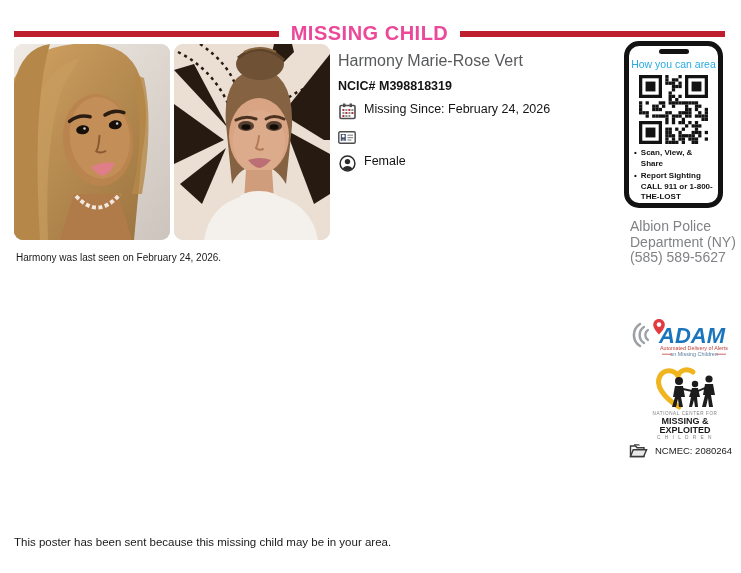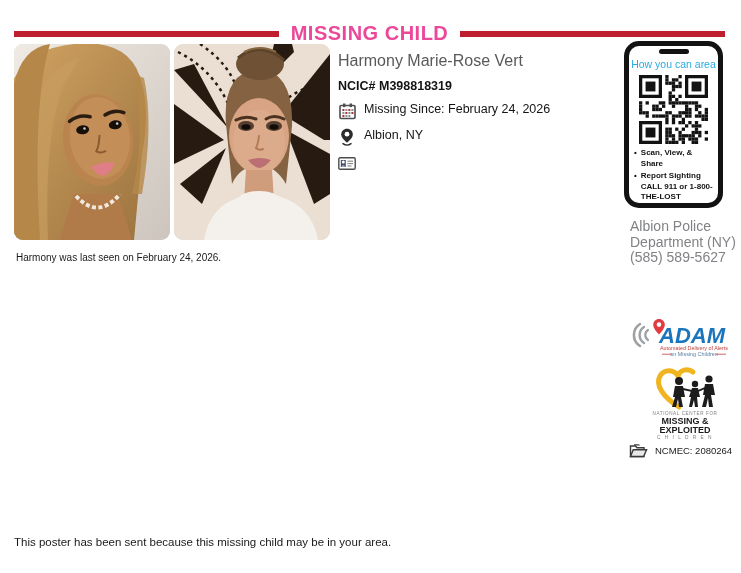--- a/index.html
+++ b/index.html
@@ -167,45 +167,45 @@
               <rect x="12.4" y="9" width="2" height="2" fill="#a8343c"></rect>
             <rect x="3.4" y="12" width="2" height="2" fill="#a8343c"></rect>
               <rect x="6.4" y="12" width="2" height="2" fill="#8d8d8f"></rect>
               <rect x="9.4" y="12" width="2" height="2" fill="#8d8d8f"></rect>
           </g>
         </svg>
       </span>
       <span class="dtext">Missing Since: February 24, 2026</span>
     </div>
 
-    <div class="detail-row">
-      <span class="dicon">
-        <svg width="14" height="18" viewBox="0 0 14 18">
-          <path d="M7,0.8 C3.6,0.8 1.2,3.3 1.2,6.4 C1.2,10.2 7,14.6 7,14.6 S12.8,10.2 12.8,6.4 C12.8,3.3 10.4,0.8 7,0.8 Z" fill="#2b2b2d"></path>
-          <circle cx="7" cy="6.2" r="2.4" fill="#fff"></circle>
-          <path d="M3,15.6 Q7,18.6 11,15.6" stroke="#2b2b2d" stroke-width="1.4" fill="none" stroke-linecap="round"></path>
-        </svg>
-      </span>
-      <span class="dtext">Albion, NY</span>
-    </div>
 
     <div class="detail-row">
       <span class="dicon">
         <svg width="18" height="13" viewBox="0 0 18 13">
           <rect x="0.8" y="0.8" width="16.4" height="11.4" rx="1.2" fill="#fff" stroke="#4d4d4f" stroke-width="1.4"></rect>
           <rect x="2.8" y="3" width="5" height="7" fill="#44506e"></rect>
           <circle cx="5.3" cy="5" r="1.5" fill="#fff"></circle>
           <path d="M3.4,9.6 Q5.3,7.4 7.2,9.6" fill="#fff"></path>
           <rect x="9.4" y="3.6" width="5.6" height="1.2" fill="#8d8d8f"></rect>
           <rect x="9.4" y="6" width="5.6" height="1.2" fill="#8d8d8f"></rect>
           <rect x="9.4" y="8.4" width="4" height="1.2" fill="#8d8d8f"></rect>
         </svg>
       </span>
     </div>
 
+    <div class="detail-row">
+      <span class="dicon">
+        <svg width="17" height="17" viewBox="0 0 17 17">
+          <circle cx="8.5" cy="8.5" r="7.4" fill="none" stroke="#2b2b2d" stroke-width="1.5"></circle>
+          <circle cx="8.5" cy="6.6" r="2.7" fill="#2b2b2d"></circle>
+          <path d="M3.7,13.8 A5.2,4.6 0 0 1 13.3,13.8 A7.4,7.4 0 0 1 3.7,13.8 Z" fill="#2b2b2d"></path>
+        </svg>
+      </span>
+      <span class="dtext">Female</span>
+    </div>
   </div>
 
   <div class="phone">
     <div class="notch"></div>
     <div class="help-title">How you can area</div>
     <div class="qr-wrap">
       <svg width="69" height="69" viewBox="0 0 63 63">
           <rect x="0" y="0" width="63" height="63" fill="#fff"></rect>
           <rect x="24" y="0" width="3" height="3" fill="#121212"></rect>
           <rect x="36" y="0" width="3" height="3" fill="#121212"></rect>

